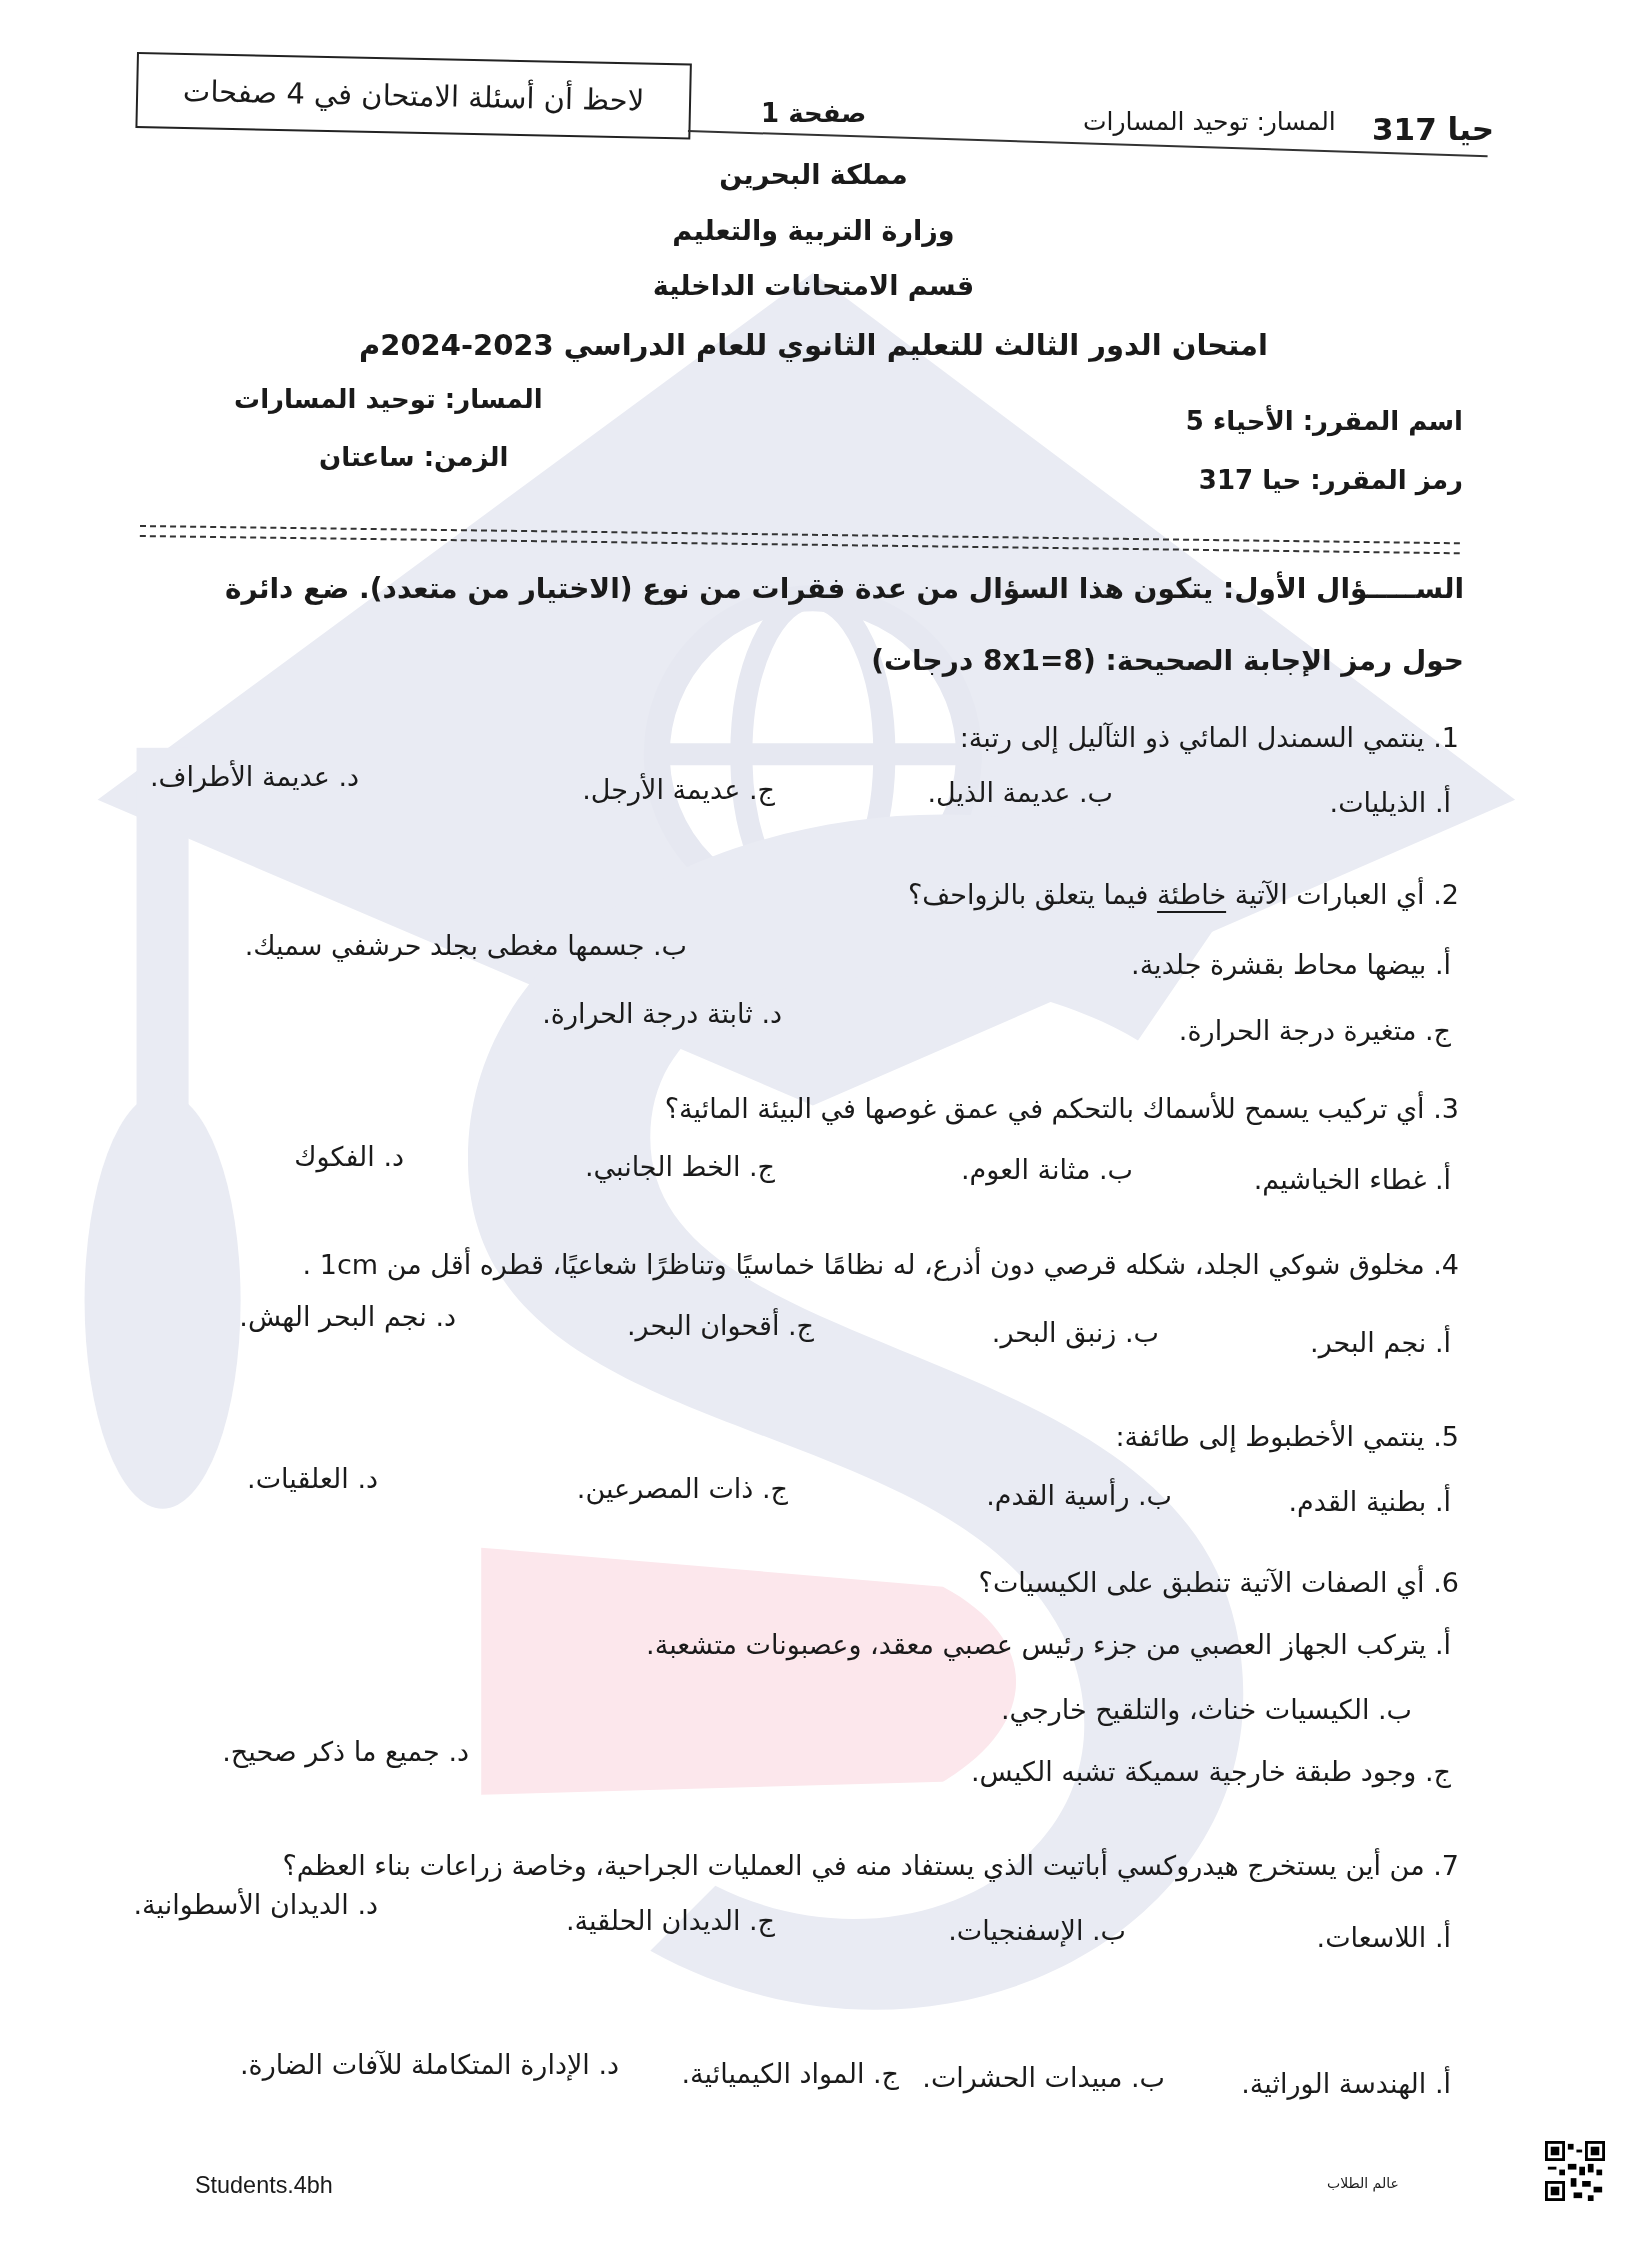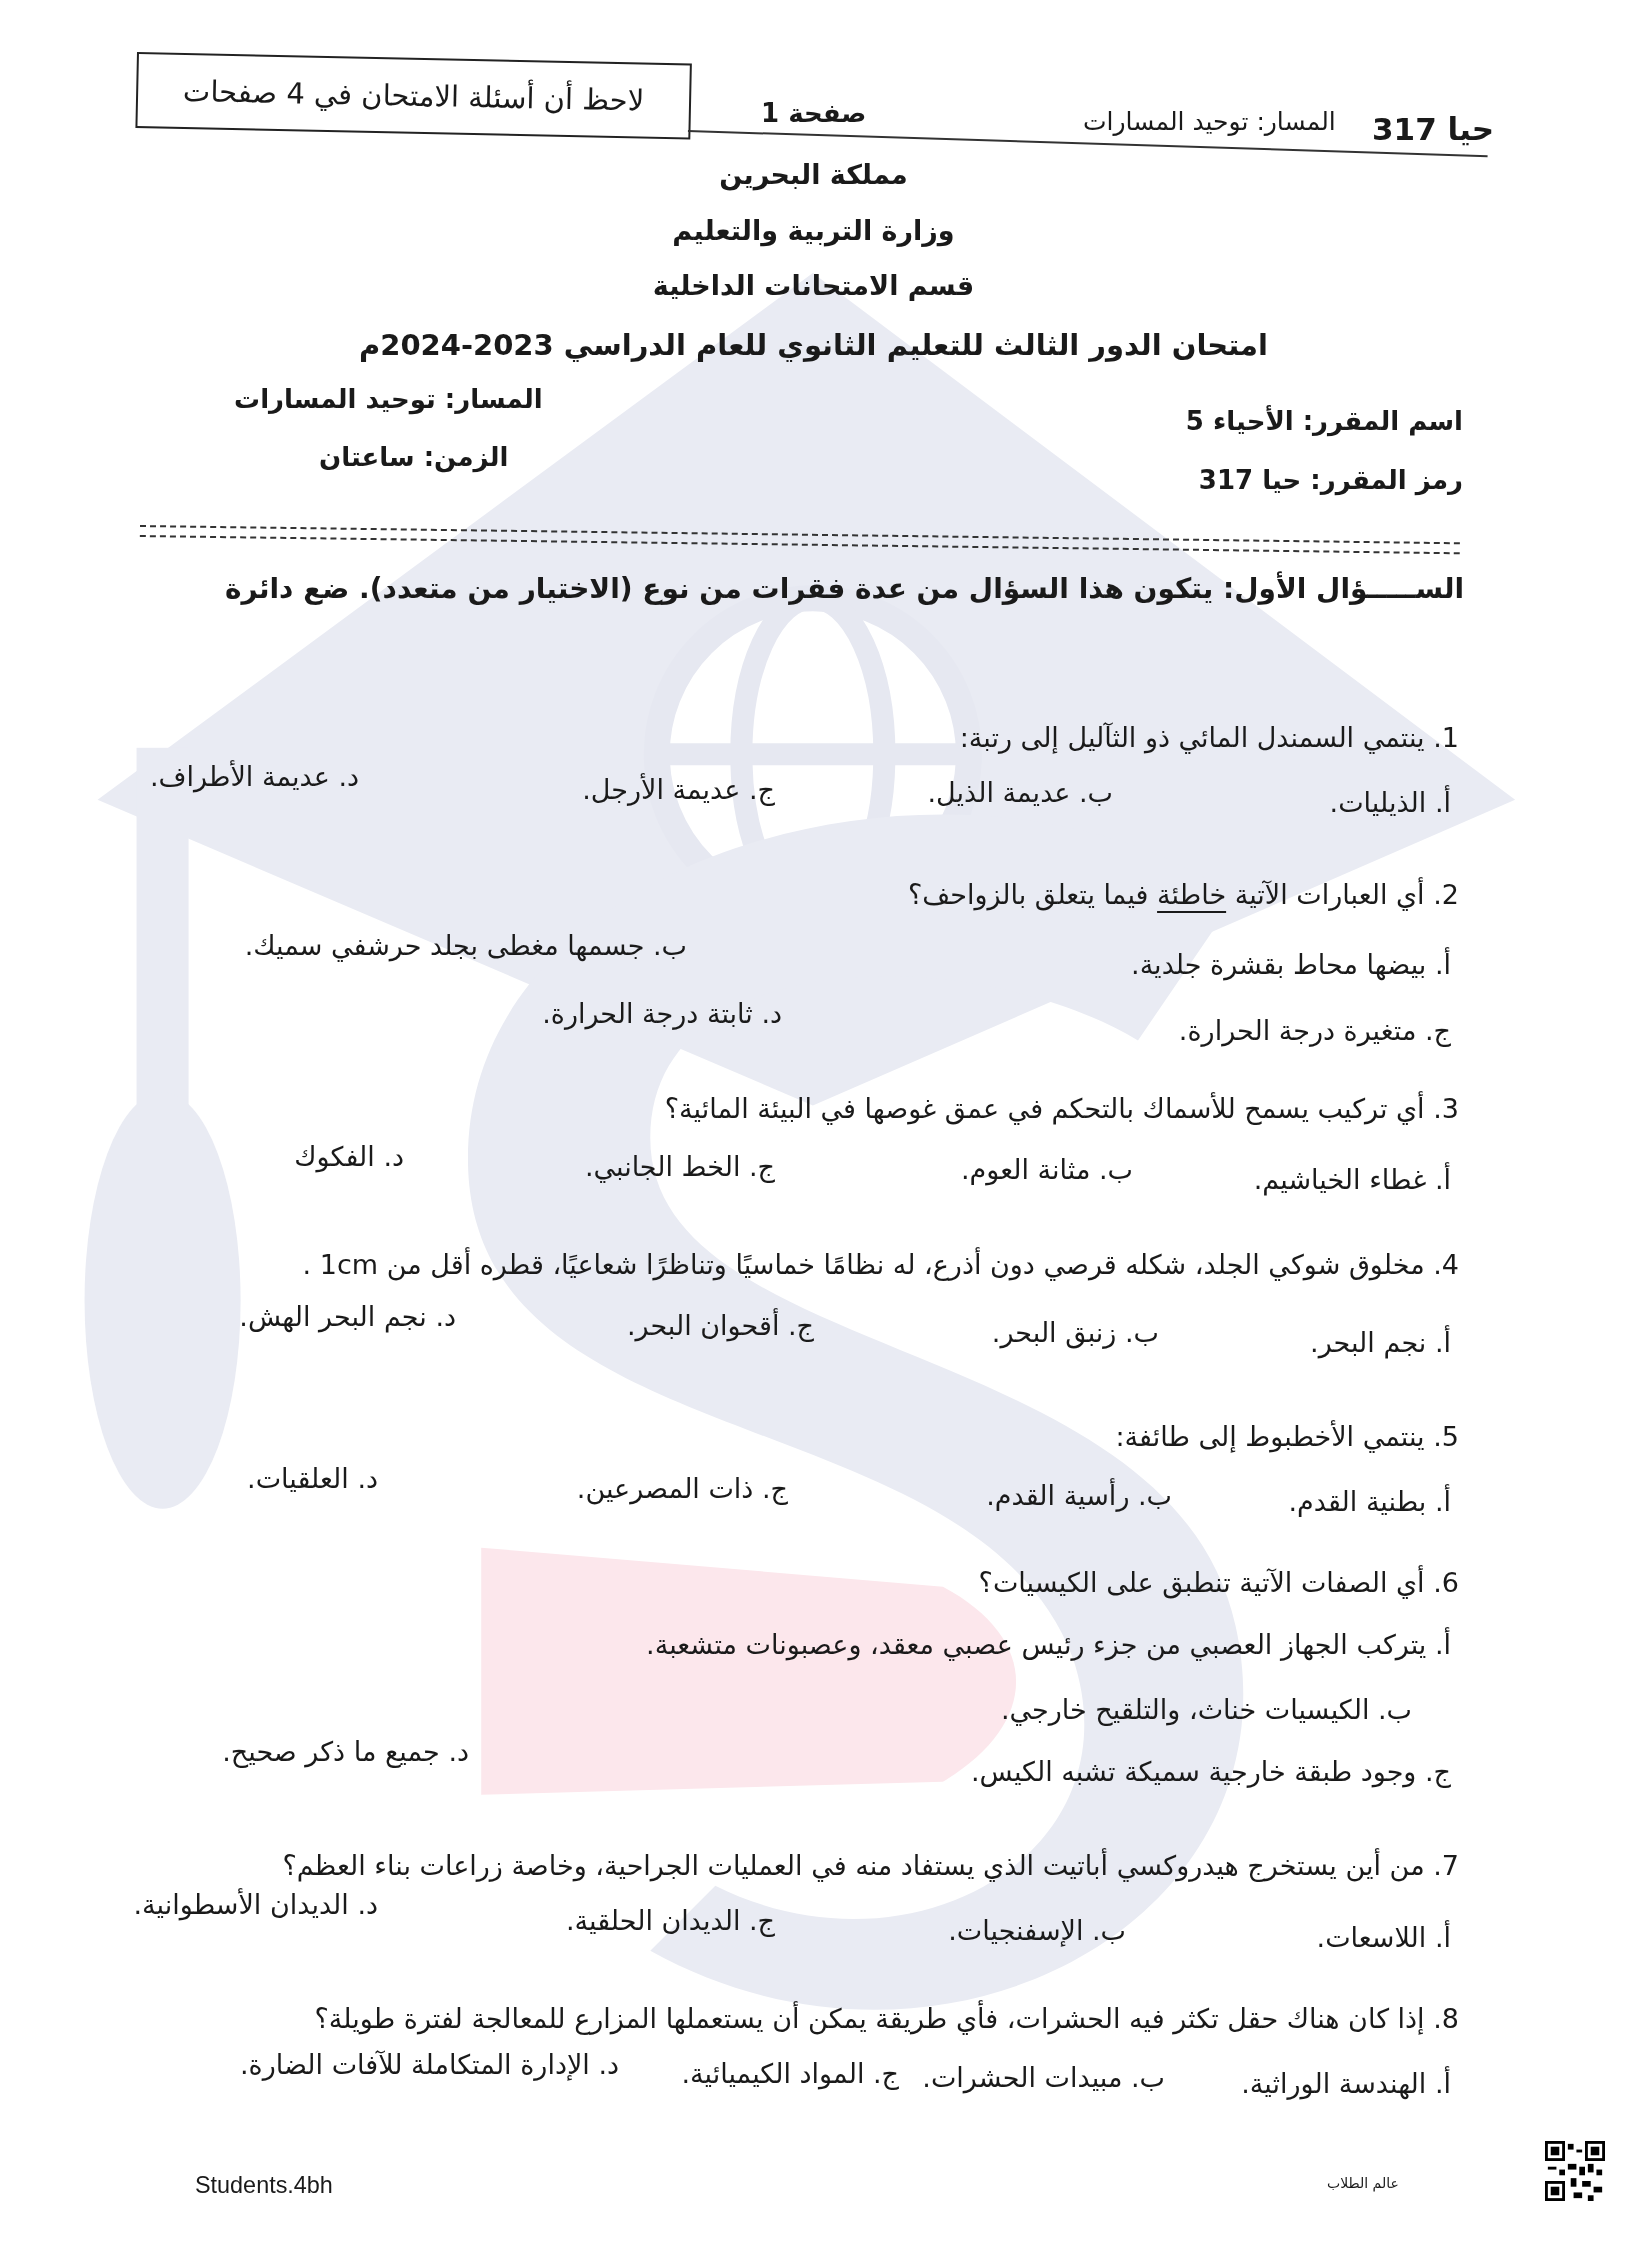--- a/index.html
+++ b/index.html
@@ -88,20 +88,21 @@
   <div class="center-title" style="top:328px; font-size:29px;">امتحان الدور الثالث للتعليم الثانوي للعام الدراسي 2023-2024م</div>
 
   <div class="abs meta" style="right:164px; top:406px;">اسم المقرر: الأحياء 5</div>
   <div class="abs meta" style="right:164px; top:465px;">رمز المقرر: حيا 317</div>
   <div class="abs meta" style="left:234px; top:384px;">المسار: توحيد المسارات</div>
   <div class="abs meta" style="left:319px; top:442px;">الزمن: ساعتان</div>
 
   <div class="dbl-rule"></div>
 
   <div class="abs instr" style="right:163px; top:572px;">الســـــؤال الأول:  يتكون هذا السؤال من عدة فقرات من نوع (الاختيار من متعدد). ضع دائرة</div>
+  <div class="abs instr" style="right:163px; top:644px;">حول رمز الإجابة الصحيحة: (8x1=8 درجات)</div>
 
   <div class="abs q" style="right:168px; top:722px;">
     <span>1.</span> <span>ينتمي السمندل المائي ذو الثآليل إلى رتبة:</span>
   </div>
   <div class="abs opt" style="right:176px; top:787px;">أ. الذيليات.</div>
   <div class="abs opt" style="right:514px; top:777px;">ب. عديمة الذيل.</div>
   <div class="abs opt" style="right:852px; top:774px;">ج. عديمة الأرجل.</div>
   <div class="abs opt" style="right:1268px; top:761px;">د. عديمة الأطراف.</div>
 
   <div class="abs q" style="right:168px; top:879px;">
@@ -145,23 +146,20 @@
   <div class="abs opt" style="right:1158px; top:1736px;">د. جميع ما ذكر صحيح.</div>
 
   <div class="abs q" style="right:168px; top:1850px;">
     <span>7.</span> <span>من أين يستخرج هيدروكسي أباتيت الذي يستفاد منه في العمليات الجراحية، وخاصة زراعات بناء العظم؟</span>
   </div>
   <div class="abs opt" style="right:176px; top:1922px;">أ. اللاسعات.</div>
   <div class="abs opt" style="right:501px; top:1915px;">ب. الإسفنجيات.</div>
   <div class="abs opt" style="right:852px; top:1905px;">ج. الديدان الحلقية.</div>
   <div class="abs opt" style="right:1249px; top:1889px;">د. الديدان الأسطوانية.</div>
 
-  <div class="abs q" style="right:168px; top:2003px;">
-    <span>8.</span> <span>إذا كان هناك حقل تكثر فيه الحشرات، فأي طريقة يمكن أن يستعملها المزارع للمعالجة لفترة طويلة؟</span>
-  </div>
   <div class="abs opt" style="right:176px; top:2068px;">أ. الهندسة الوراثية.</div>
   <div class="abs opt" style="right:462px; top:2062px;">ب. مبيدات الحشرات.</div>
   <div class="abs opt" style="right:728px; top:2058px;">ج. المواد الكيميائية.</div>
   <div class="abs opt" style="right:1008px; top:2049px;">د.   الإدارة المتكاملة للآفات الضارة.</div>
 
   <div class="abs footer-en" style="left:195px; top:2172px;">Students.4bh</div>
   <div class="abs footer-ar" style="left:1327px; top:2175px;">عالم الطلاب</div>
   <svg class="qr" viewBox="0 0 21 21">
     <rect width="21" height="21" fill="#fff"></rect>
     <rect x="0" y="0" width="7" height="7" fill="#000"></rect>

